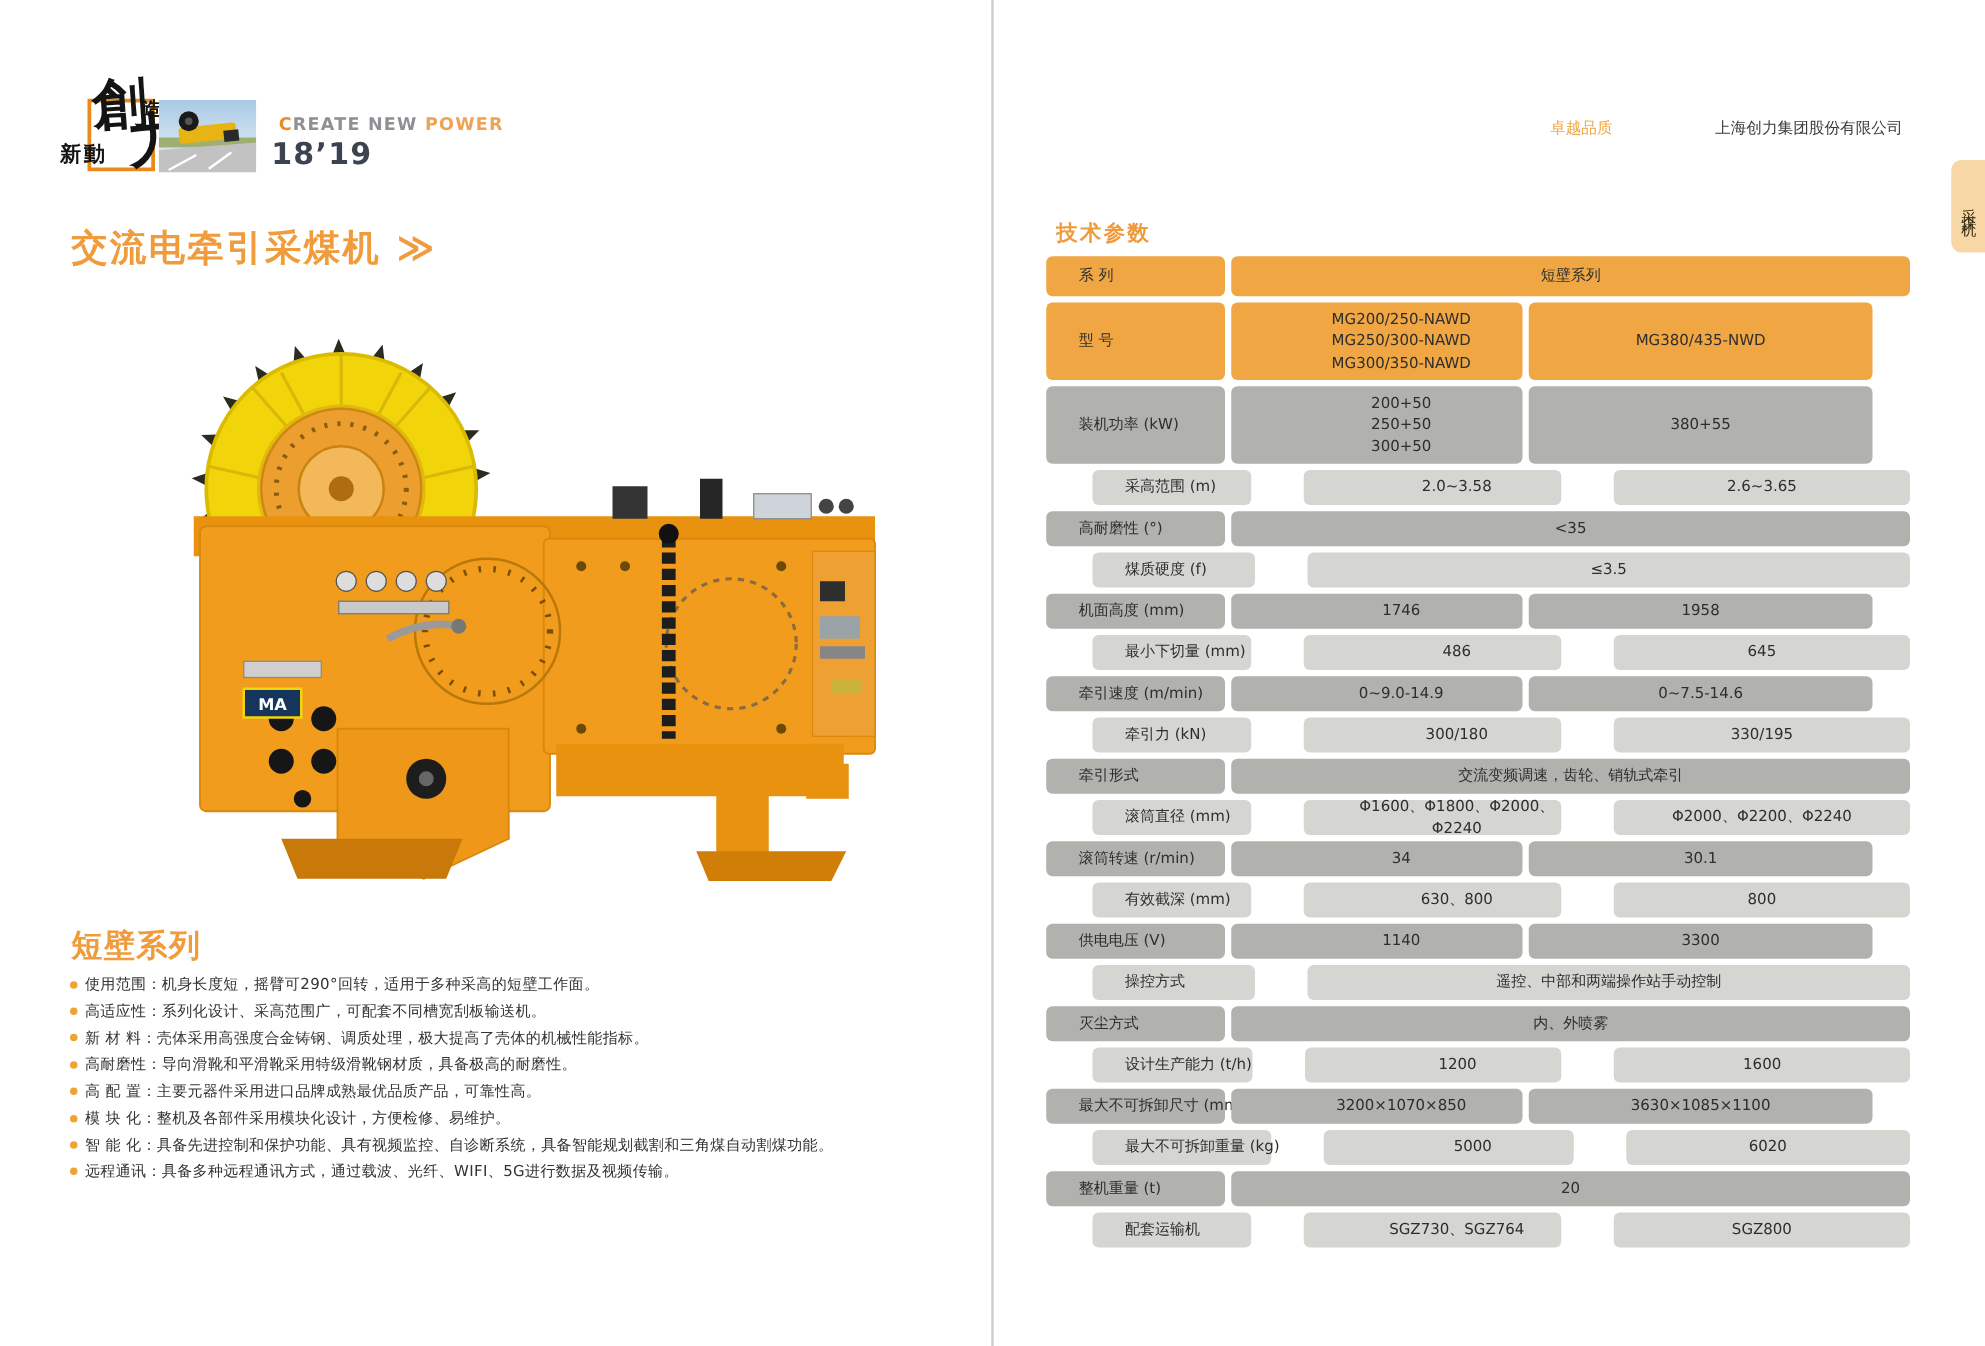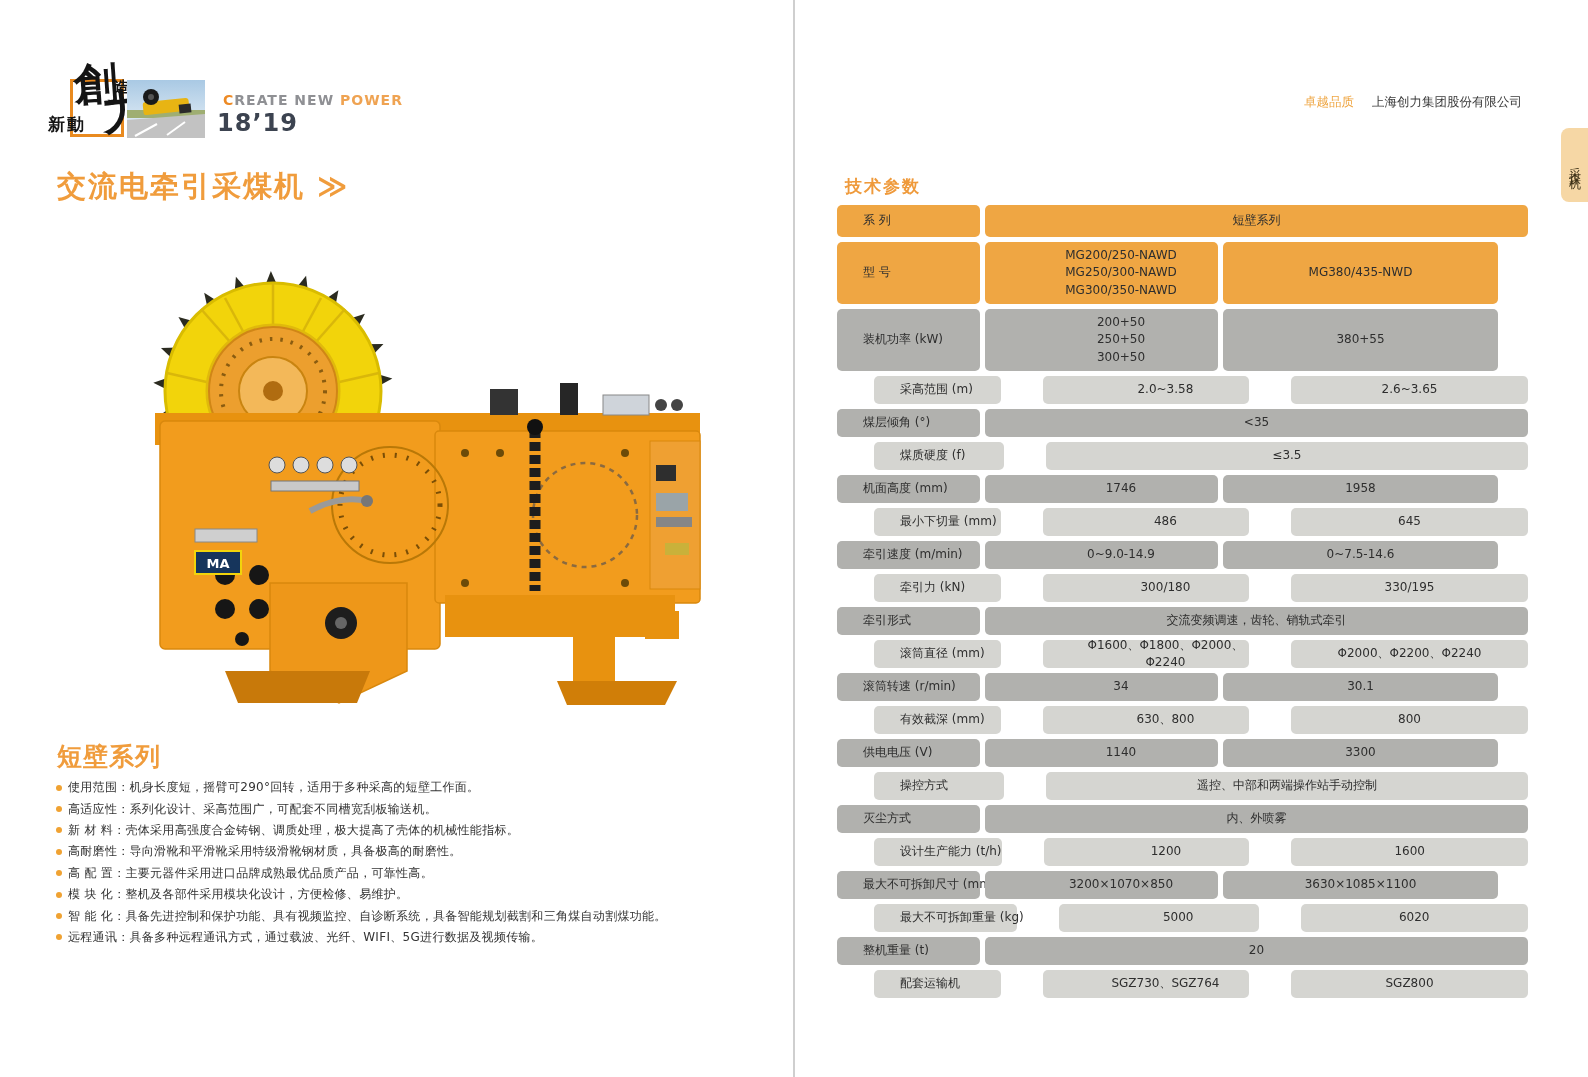--- a/index.html
+++ b/index.html
@@ -18,34 +18,34 @@
   .cal-zao    { left:114px; top:80px; font-size:15px; }
   .cal-xindong{ left:48px; top:116px; font-size:17px; letter-spacing:2px; }
   .logo-photo { position:absolute; left:127px; top:80px; width:78px; height:58px; }
   .slogan { position:absolute; left:208px; top:92px; font-size:14px; letter-spacing:1px; font-weight:bold; white-space:nowrap;margin-left:15px; }
   .slogan .c    { color:#ED8A25; }
   .slogan .mid  { color:#8F9094; }
   .slogan .pow  { color:#EFA352; }
   .year { position:absolute; left:217px; top:109px; font-size:24px; font-weight:bold; color:#3C4350; letter-spacing:1px;text-align:center; }
 
   
-  .main-title { position:absolute; left:57px; top:167px; font-size:29px; font-weight:bold; color:#F09C3C; letter-spacing:2px; white-space:nowrap; }
+  .main-title { position:absolute; left:57px; top:179px; font-size:29px; font-weight:bold; color:#F09C3C; letter-spacing:2px; white-space:nowrap; }
   .main-title .chev { font-weight:bold; letter-spacing:-3px; }
 
   .series-title { position:absolute; left:57px; top:740px; font-size:25px; font-weight:600; color:#F09C3C; letter-spacing:1px; }
 
   .features { position:absolute; left:56px; top:777px; width:700px; }
   .feature { display:flex; align-items:center; height:21.4px; }
   .feature .dot { width:6px; height:6px; border-radius:50%; background:#F0A232; margin-right:6px; flex:0 0 auto; }
   .feature .ftext { font-size:12px; color:#333; white-space:nowrap; letter-spacing:0.3px; }
 
   .machine { position:absolute; left:105px; top:243px; }
 
   
-  .hdr-right { position:absolute; left:1240px; top:94px; width:282px; display:flex; justify-content:flex-end; gap:18px; font-size:12.5px; white-space:nowrap; }
+  .hdr-right { position:absolute; left:1240px; top:94px; width:282px; display:flex; justify-content:space-between; gap:18px; font-size:12.5px; white-space:nowrap; }
   .hdr-right .quality { color:#EFA643; }
   .hdr-right .company { color:#3B3B3B; }
 
   .side-tab { position:absolute; left:1561px; top:128px; width:27px; height:74px; background:#F6D7A5; border-radius:8px 0 0 8px; display:flex; align-items:center; justify-content:center; }
   .side-tab span { writing-mode:vertical-rl; font-size:12px; color:#3A2E14; letter-spacing:5px; }
 
   
   .tech-title { position:absolute; left:845px; top:175px; font-size:17px; font-weight:bold; color:#EF9A3B; letter-spacing:2px; }
   .tech-table { position:absolute; left:837px; top:205px; width:691px; }
   .trow { display:flex; gap:5px; margin-bottom:5px; height:28px; }
@@ -270,21 +270,21 @@
 250+50
 300+50</div>
         <div class="cell col2">380+55</div>
       </div>
       <div class="trow light">
         <div class="cell label">采高范围 (m)</div>
         <div class="cell col1">2.0~3.58</div>
         <div class="cell col2">2.6~3.65</div>
       </div>
       <div class="trow dark">
-        <div class="cell label">煤层倾角 (°)</div>
+        <div class="cell label">高耐磨性 (°)</div>
         <div class="cell span2">&lt;35</div>
       </div>
       <div class="trow light">
         <div class="cell label">煤质硬度 (f)</div>
         <div class="cell span2">≤3.5</div>
       </div>
       <div class="trow dark">
         <div class="cell label">机面高度 (mm)</div>
         <div class="cell col1">1746</div>
         <div class="cell col2">1958</div>

